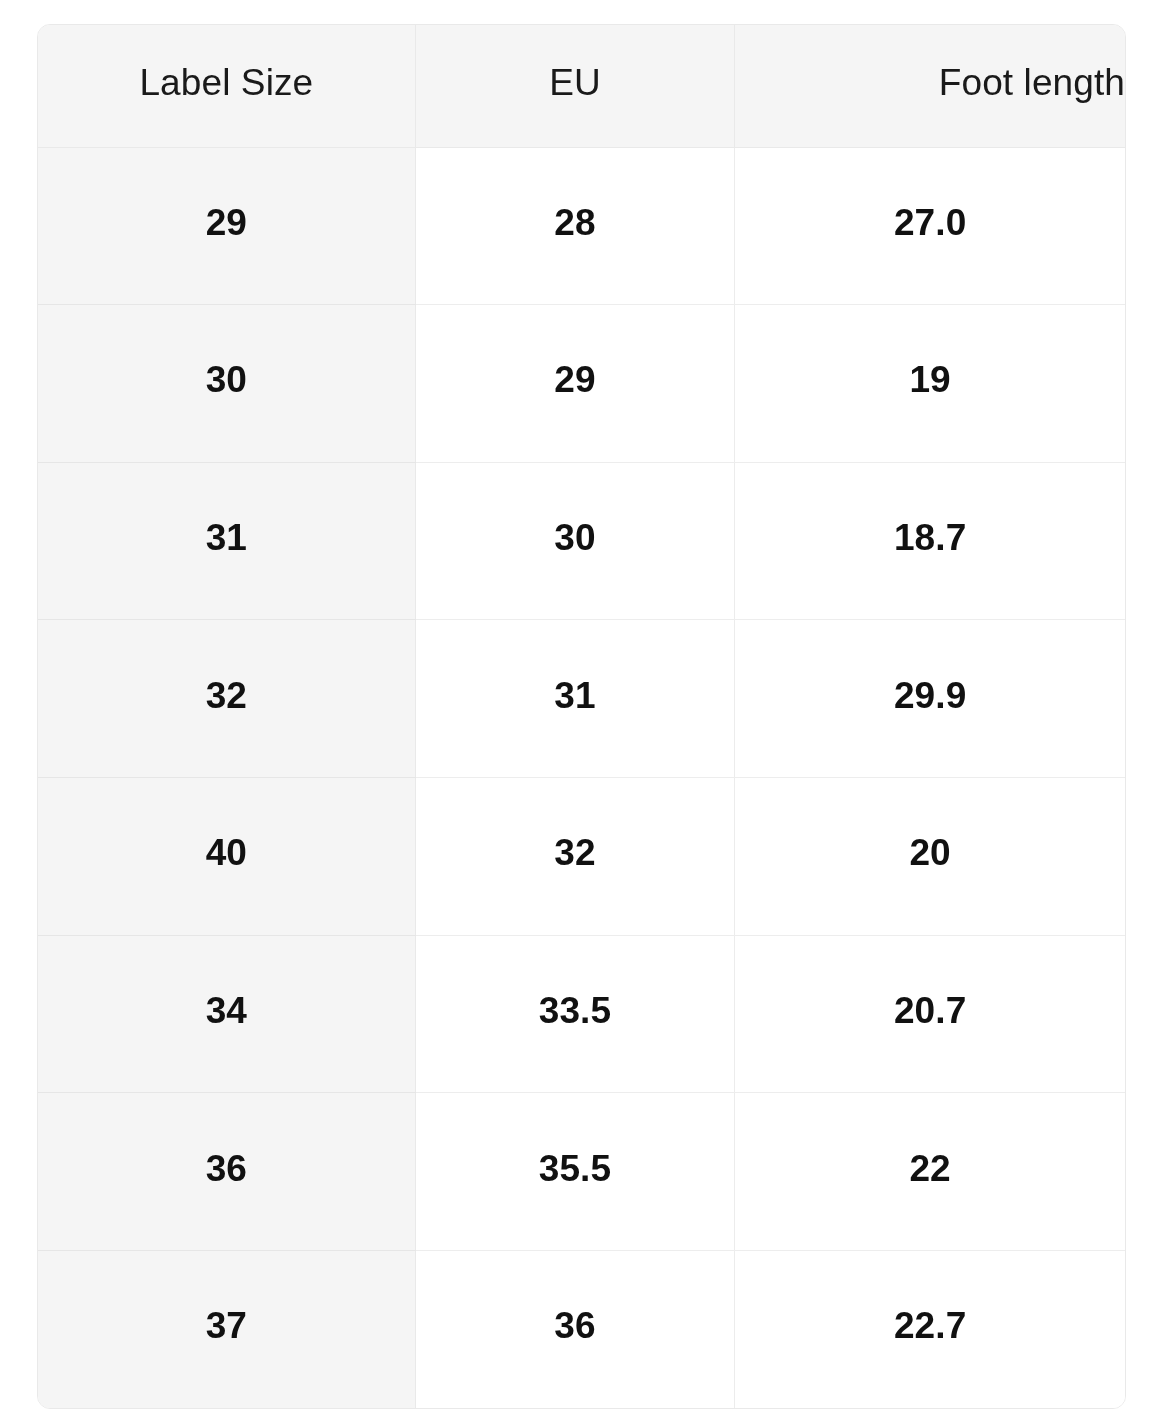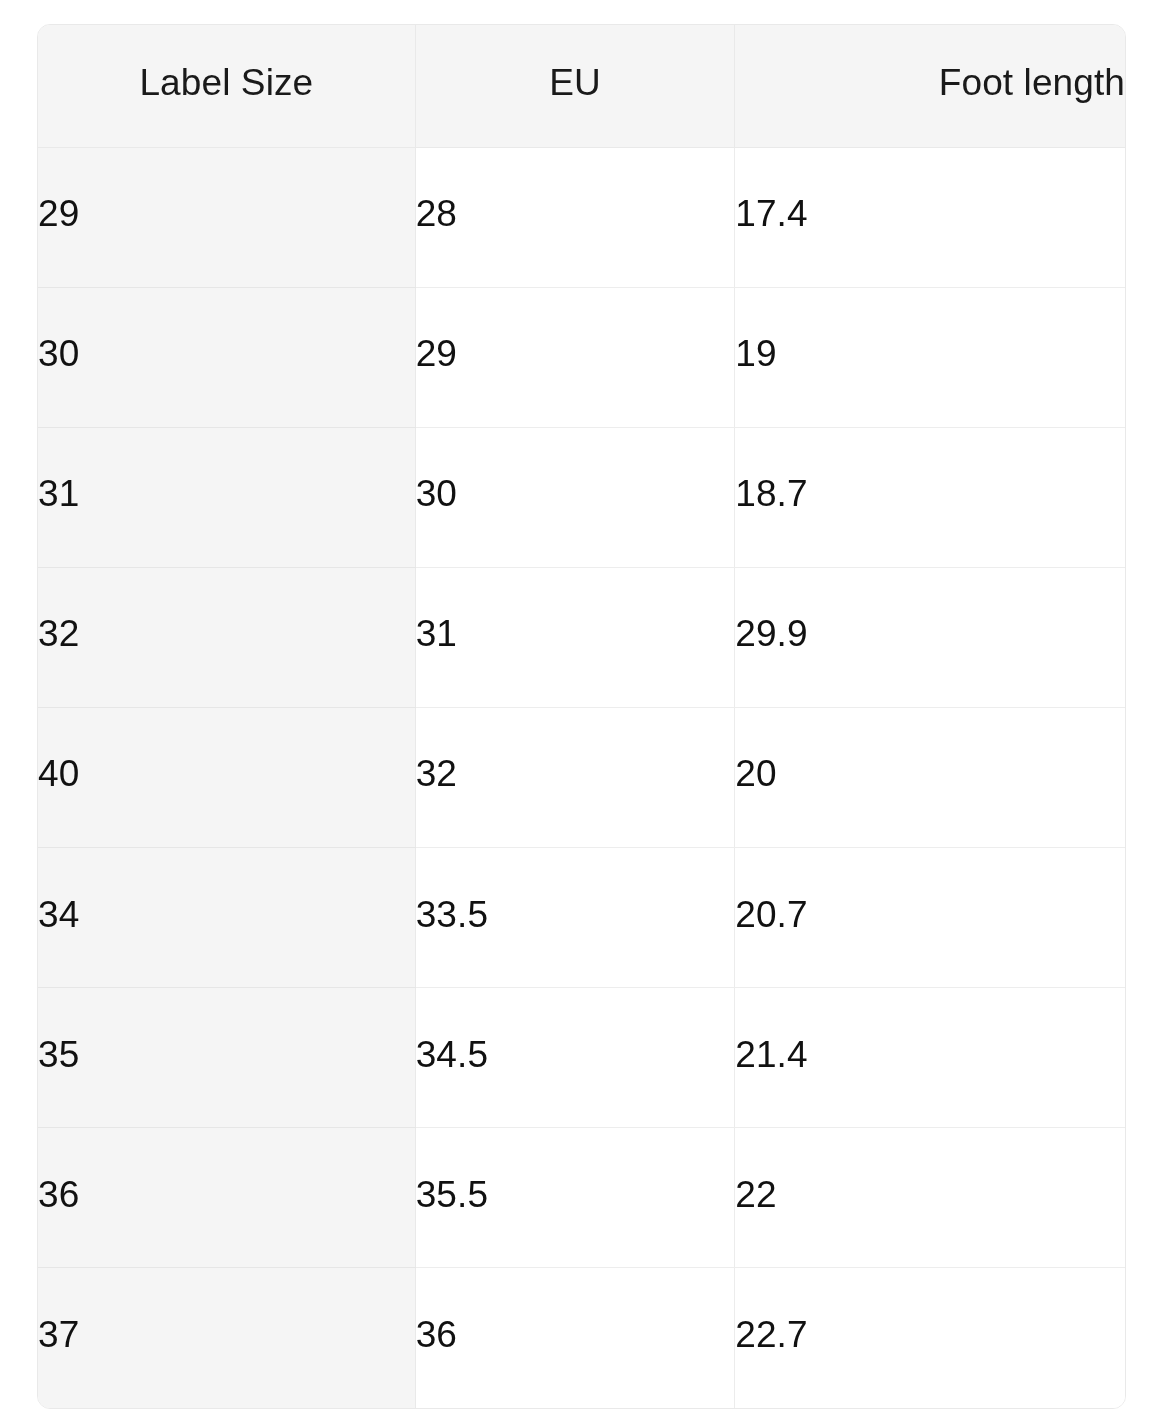--- a/index.html
+++ b/index.html
@@ -61,22 +61,23 @@
     border-right: 1px solid #e9e9e9;
     border-bottom: 1px solid #e9e9e9;
     letter-spacing: 0.1px;
   }
   thead th:last-child { border-right: none; text-align: right; }
 
   tbody tr { height: 126px; }
 
   tbody td {
     font-size: 37px;
-    font-weight: 400;
+    font-weight: 700;
     color: #111111;
+    text-align: center;
     vertical-align: middle;
     padding: 0 0 6px 0;
     background: #ffffff;
     border-right: 1px solid #ececec;
     border-bottom: 1px solid #ededed;
     letter-spacing: 0.1px;
   }
   tbody td:last-child { border-right: none; }
   tbody tr:last-child td { border-bottom: none; }
 
@@ -103,21 +104,21 @@
           <th>Label Size</th>
           <th>EU</th>
           <th>Foot length</th>
         </tr>
       </thead>
       <tbody>
 
         <tr>
           <td class="cell-label">29</td>
           <td>28</td>
-          <td>17.4</td>
+          <td>27.0</td>
         </tr>
 
         <tr>
           <td class="cell-label">30</td>
           <td>29</td>
           <td>19</td>
         </tr>
 
         <tr>
           <td class="cell-label">31</td>
@@ -136,25 +137,20 @@
           <td>32</td>
           <td>20</td>
         </tr>
 
         <tr>
           <td class="cell-label">34</td>
           <td>33.5</td>
           <td>20.7</td>
         </tr>
 
-        <tr>
-          <td class="cell-label">35</td>
-          <td>34.5</td>
-          <td>21.4</td>
-        </tr>
 
         <tr>
           <td class="cell-label">36</td>
           <td>35.5</td>
           <td>22</td>
         </tr>
 
         <tr>
           <td class="cell-label">37</td>
           <td>36</td>

